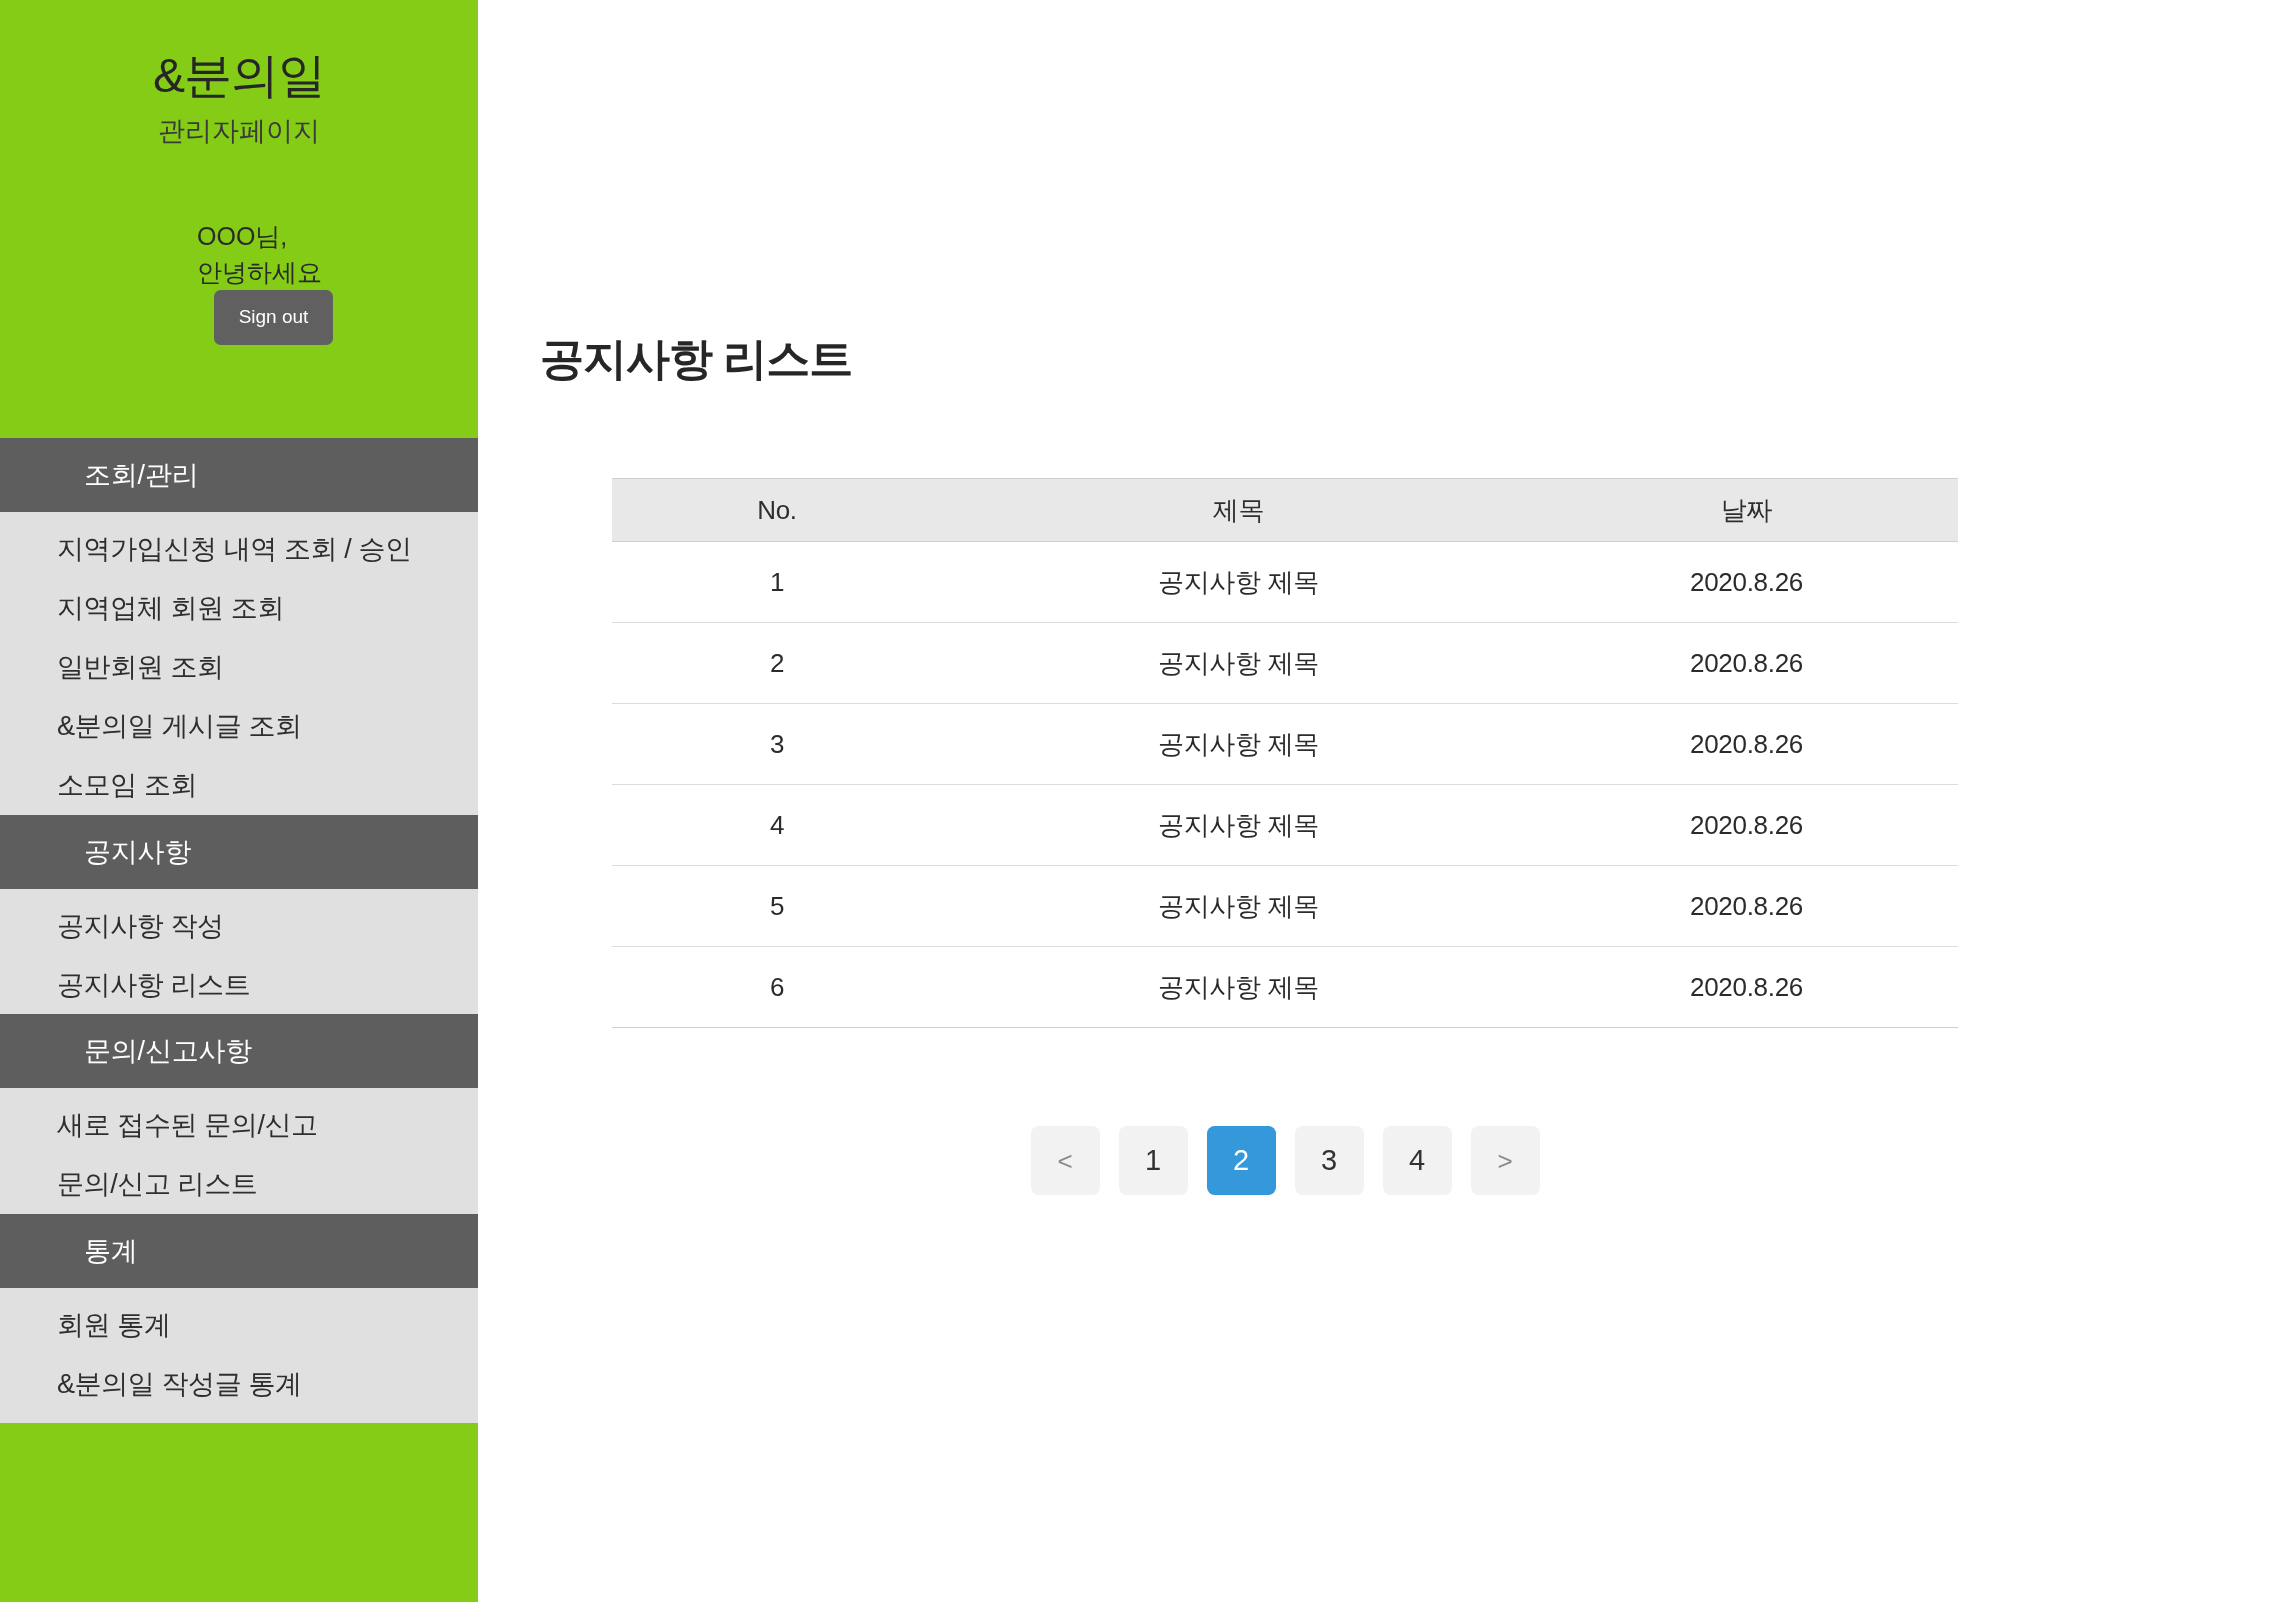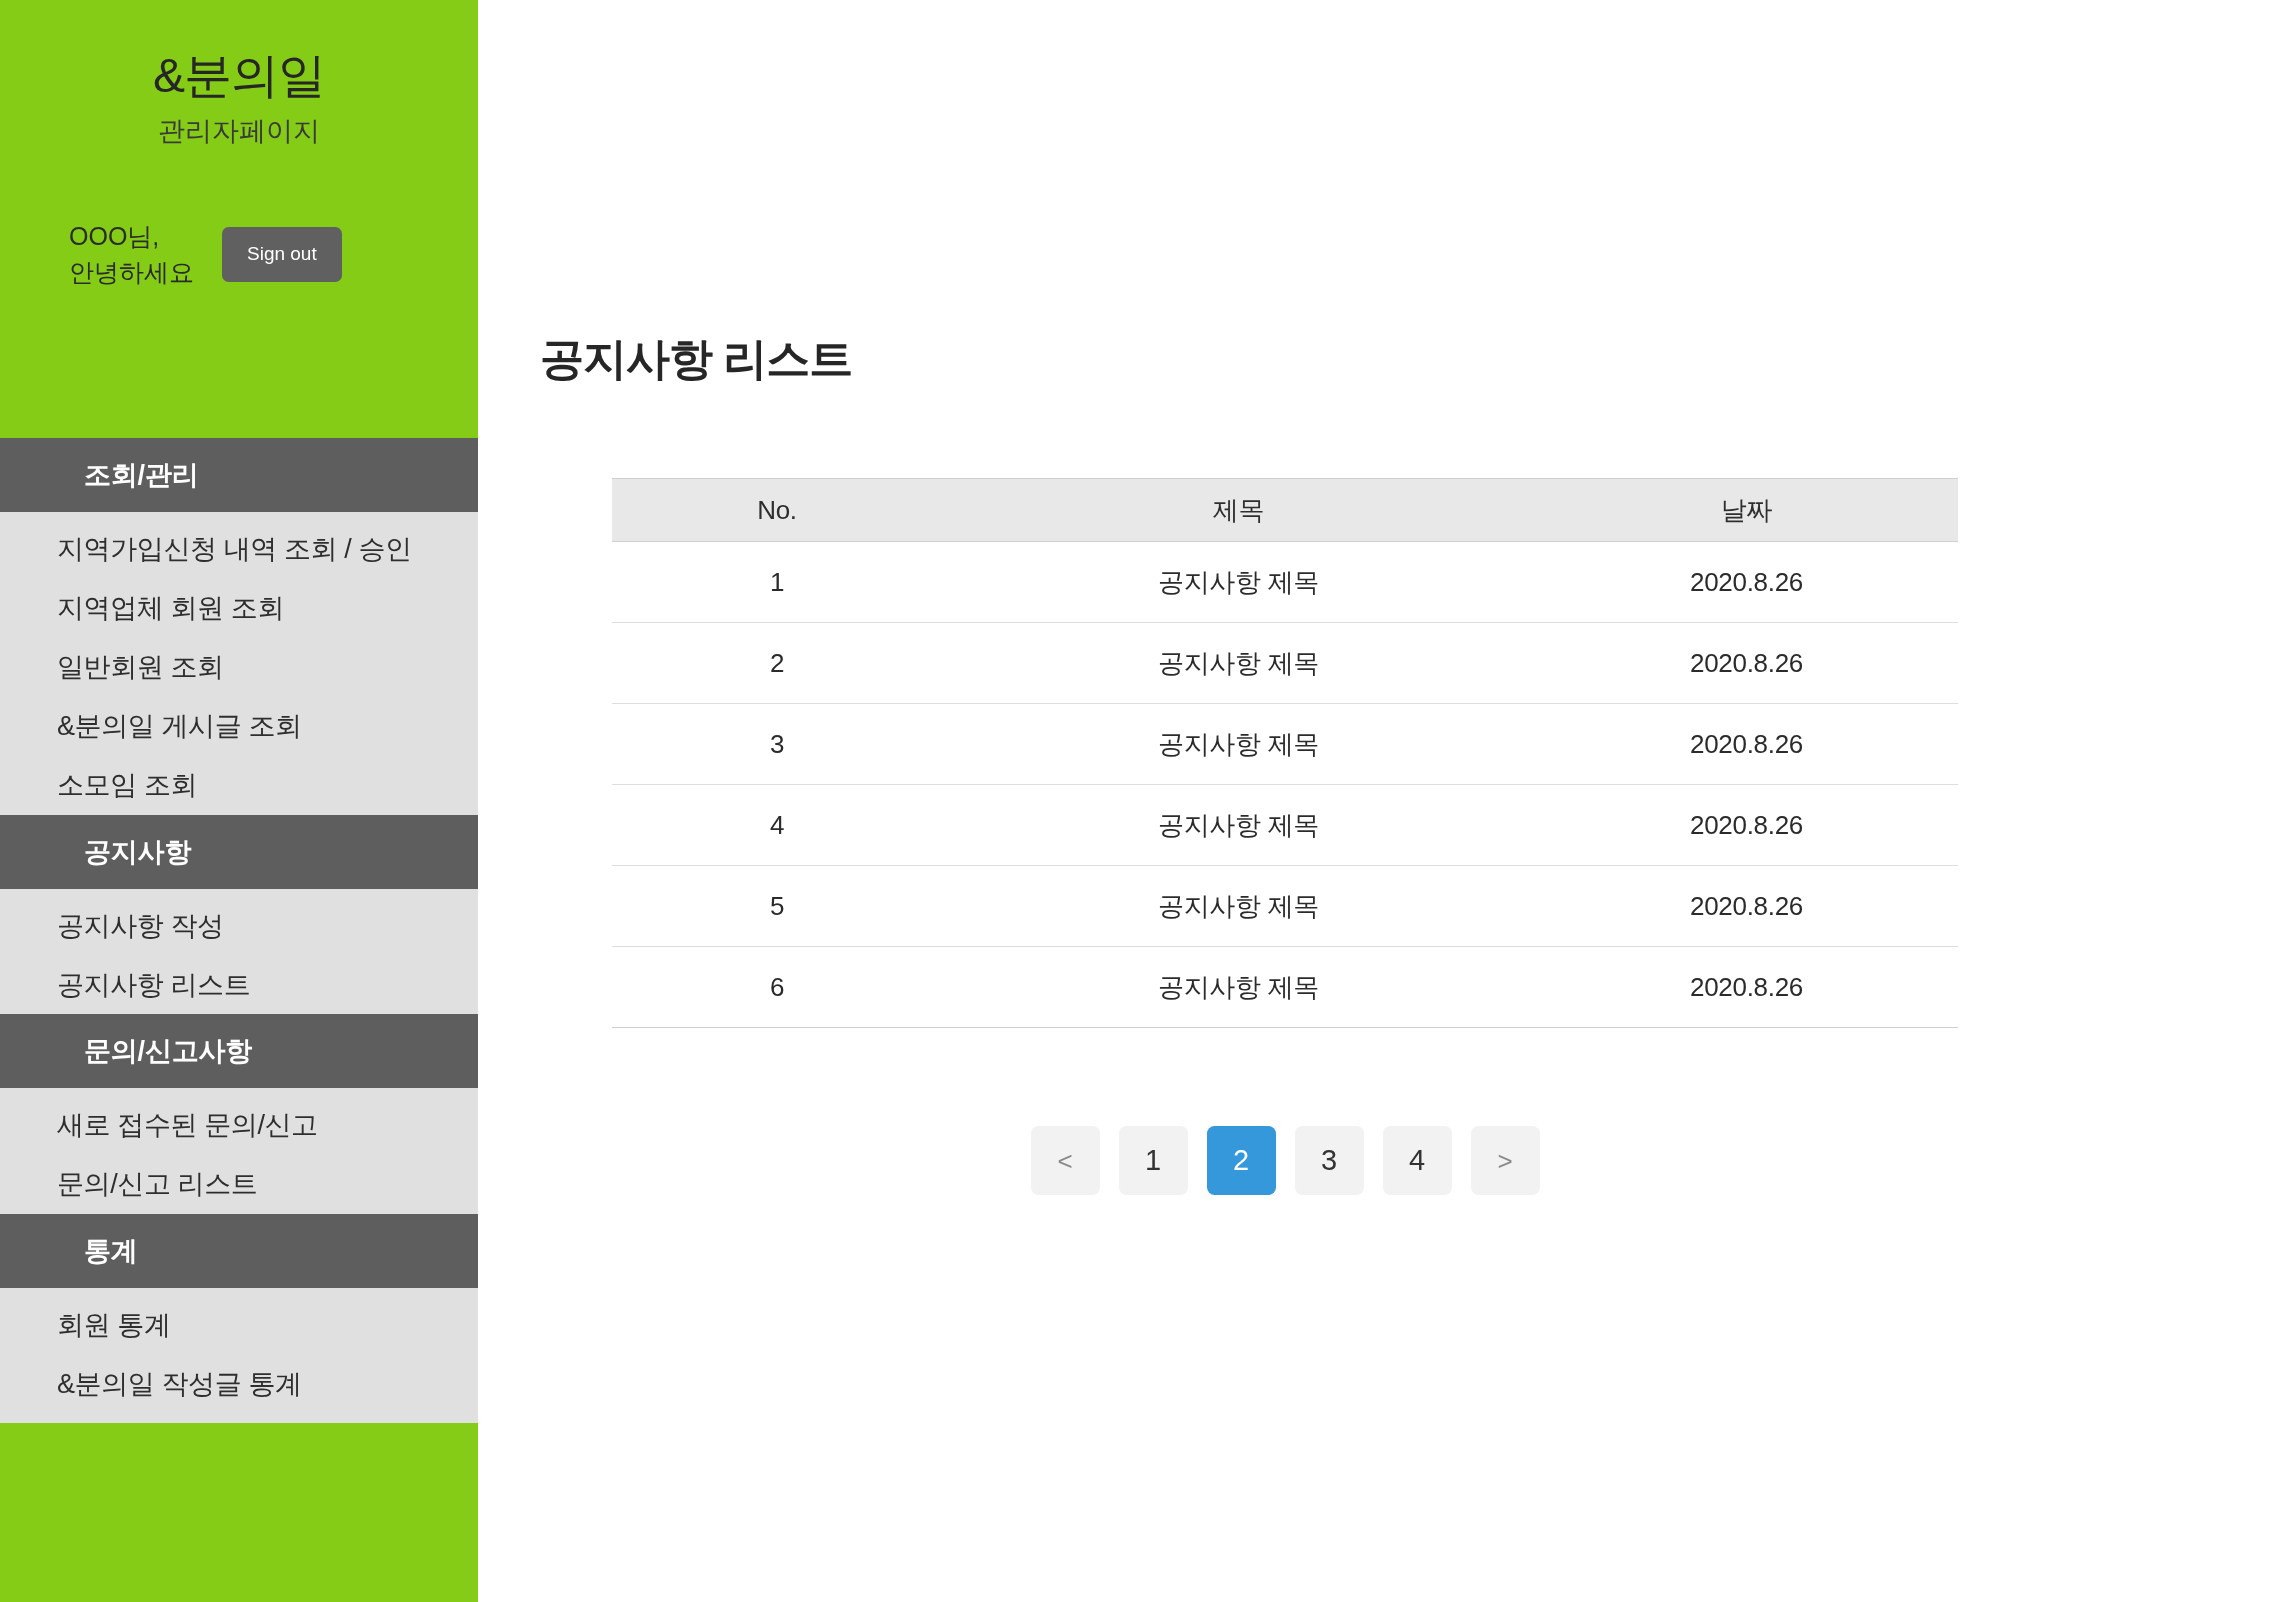--- a/index.html
+++ b/index.html
@@ -34,20 +34,21 @@
     color:#3a3a3a;
     margin-top:10px;
     font-weight:400;
   }
 
   .account {
     display:flex;
     align-items:center;
     margin-top:69px;
     padding-left:69px;
+    flex-direction:column;
   }
   .greeting {
     font-size:25px;
     color:#2b2b2b;
     line-height:1.45;
     white-space:pre-line;
     width:153px;
   }
   .signout-btn {
     background:#606060;
@@ -68,21 +69,20 @@
   }
   .menu-section-header {
     background:#5e5e5e;
     color:#ffffff;
     font-size:27px;
     height:74px;
     display:flex;
     align-items:center;
     padding-left:84px;
     letter-spacing:-0.2px;
-    font-weight:bold;
   }
   .menu-item {
     height:59px;
     display:flex;
     align-items:center;
     padding-left:57px;
     font-size:27px;
     color:#2e2e2e;
     background:#e0e0e0;
     cursor:pointer;

